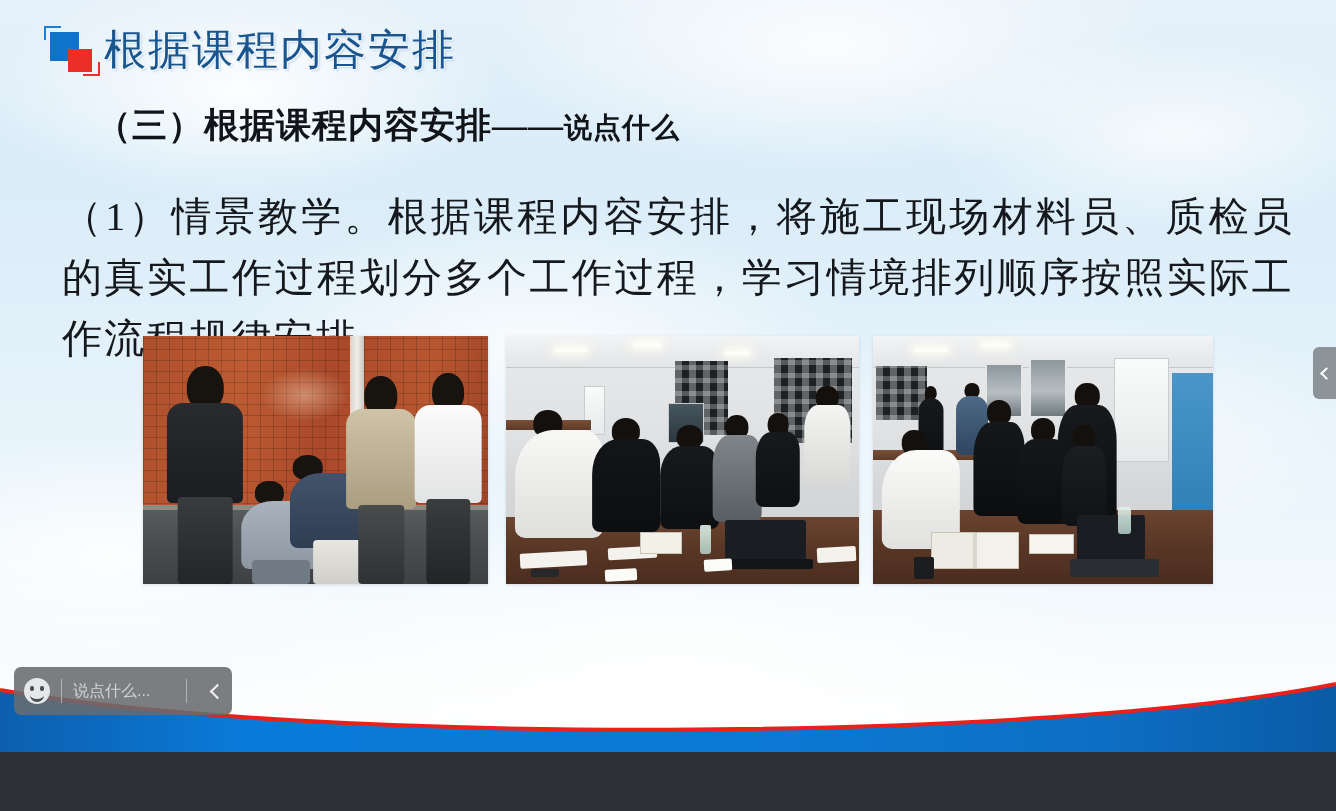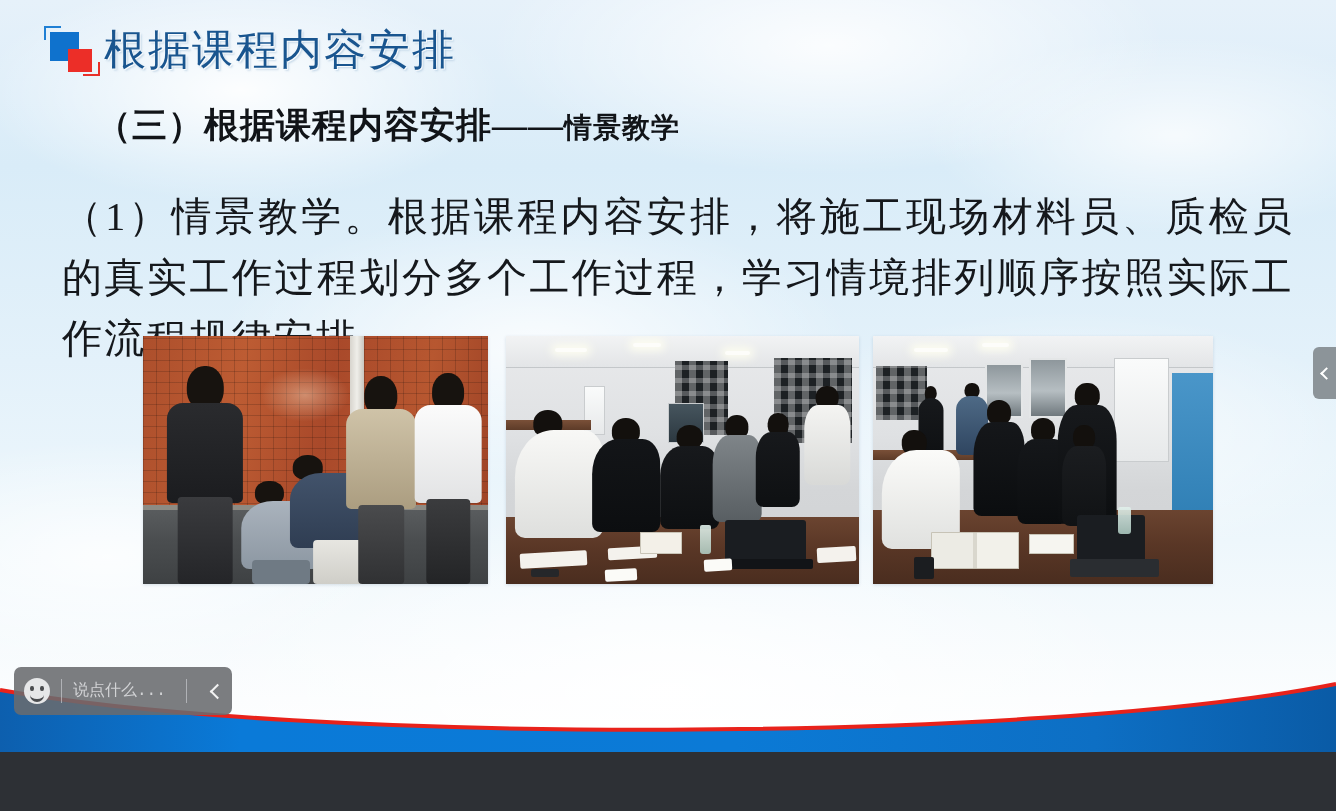--- a/index.html
+++ b/index.html
@@ -221,21 +221,21 @@
     border:0 solid #4a4c4f; border-bottom-width:3px;
     border-radius:0 0 12px 12px;
   }
   .divider {
     width:1px; height:24px; margin:0 11px;
     background:rgba(220,222,225,.55); flex:0 0 auto;
   }
   .comment-input {
     flex:1 1 auto; height:26px; min-width:0;
     border:0; outline:0; background:transparent;
-    font-family:Liberation Mono, monospace;
+    font-family:Liberation Sans, sans-serif;
     font-size:16px; color:#f0f0f0;
   }
   .comment-input::placeholder { color:#d2d3d5; opacity:1; }
   .collapse-btn {
     width:34px; height:48px; flex:0 0 auto;
     display:flex; align-items:center; justify-content:center;
     cursor:pointer;
   }
   .chev {
     width:11px; height:11px;
@@ -274,21 +274,21 @@
     <div class="logo">
       <span class="brk-tl"></span>
       <span class="sq-blue"></span>
       <span class="sq-red"></span>
       <span class="brk-br"></span>
     </div>
     <div class="header-title">根据课程内容安排</div>
   </div>
 
   <div class="subtitle">
-    <span class="main">（三）根据课程内容安排——</span><span class="sub">情景教学</span>
+    <span class="main">（三）根据课程内容安排——</span><span class="sub">说点什么</span>
   </div>
 
   <div class="body-text">（1）情景教学。根据课程内容安排，将施工现场材料员、质检员的真实工作过程划分多个工作过程，学习情境排列顺序按照实际工作流程规律安排。</div>
 
   <div class="photos">
 
     <div class="photo p1">
       <div class="scene">
         <div class="wall"></div>
         <div class="door"></div>

